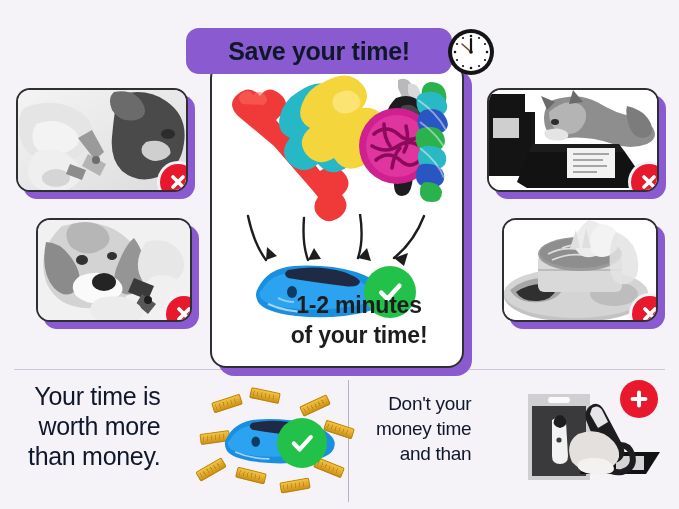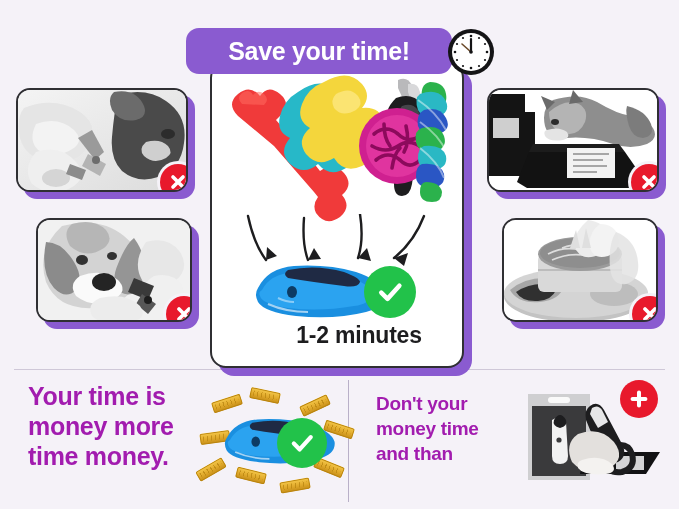--- a/index.html
+++ b/index.html
@@ -66,33 +66,33 @@
     padding-left:44px;
   }
 
   
   #title-pill{
     position:absolute;left:186px;top:28px;width:266px;height:46px;
     background:#8a5bd0;border-radius:13px;z-index:8;
     display:flex;align-items:center;justify-content:center;
   }
   #title-text{
-    color:#ffffff;font-size:25px;font-weight:800;letter-spacing:-.3px;
+    color:#0f172a;font-size:25px;font-weight:800;letter-spacing:-.3px;
     white-space:nowrap;
   }
   #clock{
     position:absolute;left:446px;top:27px;width:50px;height:50px;z-index:10;
   }
 
   
   #hdiv{position:absolute;left:14px;top:369px;width:651px;height:1px;background:#cfc8d8;}
   #vdiv{position:absolute;left:348px;top:380px;width:1px;height:122px;background:#b9b0c8;}
 
   .bottom-text{
-    position:absolute;font-weight:700;color:#a21caf;letter-spacing:-.3px;
+    position:absolute;font-weight:400;color:#0f172a;letter-spacing:-.3px;text-align:right;
   }
   #bl-text{left:28px;top:381px;font-size:25px;line-height:30px;}
   #br-text{left:376px;top:391px;font-size:19px;line-height:25px;}
 
   
   .bill{position:absolute;width:30px;height:11px;border-radius:2px;
     background:linear-gradient(180deg,#f5c84a 0%,#e0a92b 55%,#c68d18 100%);
     box-shadow:inset 0 0 0 1px #b8840f;}
   .bill::after{content:"";position:absolute;left:3px;top:3px;width:24px;height:5px;
     background:repeating-linear-gradient(90deg,#b8840f 0 1px,transparent 1px 4px);opacity:.75;}
@@ -294,20 +294,21 @@
     </svg>
 
     <div class="badge-check" style="left:152px;top:202px;width:52px;height:52px;">
       <svg viewBox="0 0 24 24" width="30" height="30">
         <path d="M5 12.5 L10 17.5 L19.5 7" stroke="#ffffff" stroke-width="3.6" fill="none" stroke-linecap="round" stroke-linejoin="round"></path>
       </svg>
     </div>
 
     <div id="center-text">
       <div>1-2 minutes</div>
+      <div>of your time!</div>
     </div>
   </div>
 
   <div id="title-pill">
     <span id="title-text">Save your time!</span>
   </div>
 
   <svg id="clock" viewBox="0 0 50 50">
     <circle cx="25" cy="25" r="23" fill="#141416"></circle>
     <circle cx="25" cy="25" r="19" fill="#ffffff"></circle>
@@ -328,22 +329,22 @@
     <path d="M25 25 L25 12" stroke="#141416" stroke-width="2.2" stroke-linecap="round"></path>
     <path d="M25 25 L16 17" stroke="#6b4a2a" stroke-width="1.6" stroke-linecap="round"></path>
     <circle cx="25" cy="25" r="1.8" fill="#141416"></circle>
   </svg>
 
   <div id="hdiv"></div>
   <div id="vdiv"></div>
 
   <div class="bottom-text" id="bl-text">
     <div>Your time is</div>
-    <div>money more</div>
-    <div>time money.</div>
+    <div>worth more</div>
+    <div>than money.</div>
   </div>
 
   <div>
     <div class="bill" style="left:212px;top:398px;transform:rotate(-18deg);"></div>
     <div class="bill" style="left:250px;top:390px;transform:rotate(12deg);"></div>
     <div class="bill" style="left:300px;top:400px;transform:rotate(-25deg);"></div>
     <div class="bill" style="left:200px;top:432px;transform:rotate(-8deg);"></div>
     <div class="bill" style="left:324px;top:424px;transform:rotate(18deg);"></div>
     <div class="bill" style="left:236px;top:470px;transform:rotate(14deg);"></div>
     <div class="bill" style="left:280px;top:480px;transform:rotate(-10deg);"></div>

